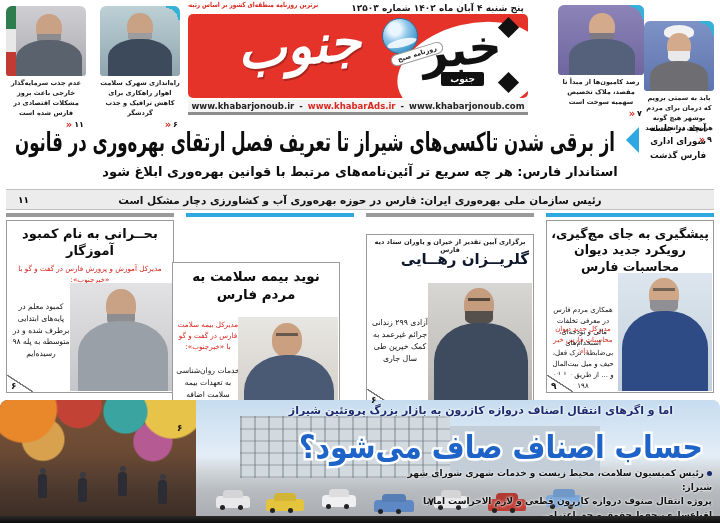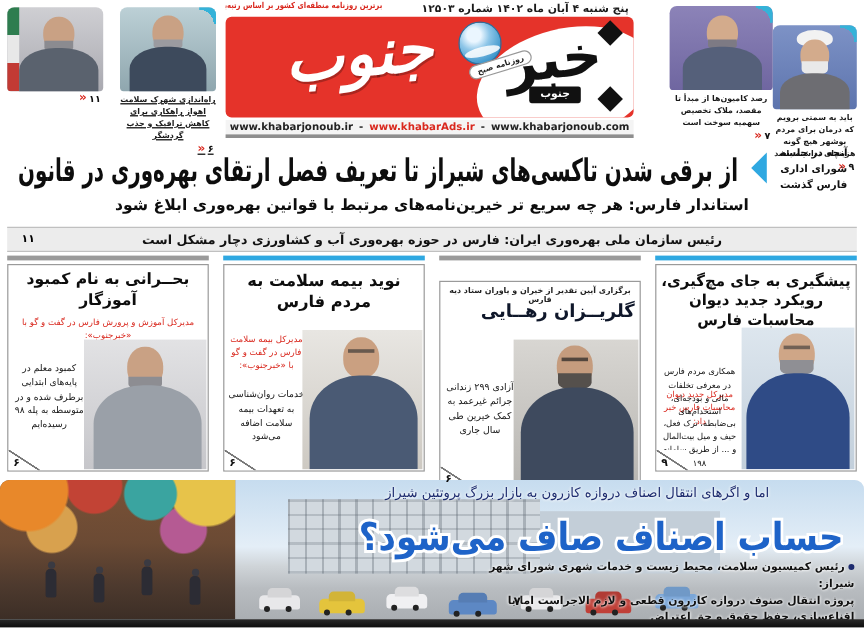--- a/index.html
+++ b/index.html
@@ -106,21 +106,21 @@
             background:linear-gradient(180deg, #c6dcef 0%, #e4eef7 48%, #cfd4d8 62%, #b8bcc0 78%, #aaaeb2 100%); }
   .building { position:absolute; background:#d2d9df;
               background-image:repeating-linear-gradient(90deg, rgba(90,100,110,.35) 0 2px, transparent 2px 14px),
                                repeating-linear-gradient(0deg, rgba(90,100,110,.25) 0 2px, transparent 2px 12px); }
   .car { position:absolute; height:12px; border-radius:4px 4px 2px 2px; }
   .car:before { content:""; position:absolute; left:20%; top:-6px; width:60%; height:8px;
                 background:inherit; border-radius:4px 4px 0 0; filter:brightness(.92); }
   .car:after { content:""; position:absolute; left:4px; bottom:-2px; width:5px; height:5px;
                border-radius:50%; background:#222; box-shadow:18px 0 0 #222; }
   .b-kicker { position:absolute; left:250px; top:404px; width:462px; text-align:center;
-              font-size:11px; font-weight:normal; color:#1d2b6e; white-space:nowrap;
+              font-size:11px; font-weight:bold; color:#1d2b6e; white-space:nowrap;
               text-shadow:0 0 3px #fff,0 0 3px #fff; }
   .b-headline-svg { position:absolute; left:288px; top:421px; }
   .b-text { position:absolute; left:392px; top:467px; width:320px; text-align:right;
             font-size:9px; font-weight:bold; color:#101010; line-height:1.55;
             text-shadow:0 0 2px #fff,0 0 3px #fff; }
   .b-dot { display:inline-block; width:5px; height:5px; border-radius:50%; background:#1d2b6e; margin-left:3px; }
   .b-page { position:absolute; left:428px; top:496px; font-size:10px; font-weight:bold; color:#111;
             text-shadow:0 0 2px #fff; }
   .bottom-bar { position:absolute; left:0; top:516px; width:720px; height:7px;
                 background:linear-gradient(180deg,#2a2a2a,#0d0d0d); }
@@ -154,27 +154,28 @@
     <span>www.khabarjonoub.com</span>
   </div>
 
   <div class="tstory" style="left:6px; top:6px;">
     <div class="tphoto" style="background:linear-gradient(180deg,#cfcfd3,#a9a9b0);">
       <div class="ph-extra" style="left:0; top:0; width:10px; height:100%; background:linear-gradient(180deg,#2e7d4f 33%,#e8e8e8 33% 66%,#c23a34 66%);"></div>
       <div class="ph-head" style="left:30px; top:8px; width:26px; height:28px; background:#c9a184;"></div>
       <div class="ph-extra" style="left:31px; top:28px; width:24px; height:10px; background:#8b8b90; border-radius:0 0 45% 45%;"></div>
       <div class="ph-body" style="left:10px; top:34px; width:66px; height:40px; background:#5a626e;"></div>
     </div>
+    <div class="tcap rtl">عدم جذب سرمایه‌گذار خارجی باعث بروز مشکلات اقتصادی در فارس شده است</div>
     <div class="tpage rtl">
       <span class="num">۱۱</span>
       <span class="mark">«</span>
     </div>
   </div>
 
-  <div class="tstory" style="left:100px; top:6px;text-decoration:underline;">
+  <div class="tstory" style="left:100px; top:6px;">
     <div class="tphoto" style="background:linear-gradient(180deg,#bcd0d6,#8fa6ae);">
       <div class="corner"></div>
       <div class="ph-head" style="left:27px; top:7px; width:26px; height:28px; background:#c9a184;"></div>
       <div class="ph-extra" style="left:28px; top:27px; width:24px; height:9px; background:#9b9ba0; border-radius:0 0 45% 45%;"></div>
       <div class="ph-body" style="left:8px; top:33px; width:64px; height:40px; background:#3d4a5c;"></div>
     </div>
     <div class="tcap rtl">راه‌اندازی شهرک سلامت اهواز راهکاری برای کاهش ترافیک و جذب گردشگر</div>
     <div class="tpage rtl">
       <span class="num">۶</span>
       <span class="mark">«</span>
@@ -208,21 +209,21 @@
       <span class="num">۹</span>
       <span class="mark">«</span>
     </div>
   </div>
 
   <svg class="headline-svg" width="618" height="44" viewBox="0 0 618 44">
     <text x="309" y="32" text-anchor="middle" textLength="600" lengthAdjust="spacingAndGlyphs" font-family="DejaVu Sans" font-size="26" font-weight="bold" fill="#0d0d0d" direction="rtl">از برقی شدن تاکسی‌های شیراز تا تعریف فصل ارتقای بهره‌وری در قانون</text>
   </svg>
   <div class="side-tri"></div>
   <div class="side-note rtl">آنچه در جلسه شورای اداری فارس گذشت</div>
-  <div class="subheadline rtl">استاندار فارس: هر چه سریع تر خیرین‌نامه‌های مرتبط با قوانین بهره‌وری ابلاغ شود</div>
+  <div class="subheadline rtl">استاندار فارس: هر چه سریع تر آئین‌نامه‌های مرتبط با قوانین بهره‌وری ابلاغ شود</div>
 
   <div class="strip">
     <div class="txt rtl">رئیس سازمان ملی بهره‌وری ایران: فارس در حوزه بهره‌وری آب و کشاورزی دچار مشکل است</div>
     <div class="pg">۱۱</div>
   </div>
 
   <div class="abar gray" style="left:6px;"></div>
   <div class="abar blue" style="left:186px;"></div>
   <div class="abar gray" style="left:366px;"></div>
   <div class="abar blue" style="left:546px;"></div>
@@ -233,21 +234,21 @@
     <div class="acol abody rtl" style="top:80px; left:3px; width:62px; font-size:7.6px;">کمبود معلم در پایه‌های ابتدایی برطرف شده و در متوسطه به پله ۹۸ رسیده‌ایم</div>
     <div class="aphoto" style="right:1px; bottom:1px; width:102px; height:108px; background:linear-gradient(180deg,#e2e2e4,#c6c6ca);">
       <div class="ph-head" style="left:36px; top:6px; width:30px; height:34px; background:#c9a184;"></div>
       <div class="ph-extra" style="left:37px; top:31px; width:28px; height:11px; background:#8d8d92; border-radius:0 0 45% 45%;"></div>
       <div class="ph-body" style="left:8px; top:38px; width:90px; height:70px; background:#9aa0a8;"></div>
     </div>
     <div class="fold"></div>
     <div class="apage">۶</div>
   </div>
 
-  <div class="abox" style="left:186px;">
+  <div class="abox" style="left:172px;margin-top:42px;">
     <div class="atitle rtl" style="font-size:13.5px;">نوید بیمه سلامت به مردم فارس</div>
     <div class="acol alead rtl" style="top:56px; left:3px; width:64px; font-size:7.2px;">مدیرکل بیمه سلامت فارس در گفت و گو با «خبرجنوب»:</div>
     <div class="acol abody rtl" style="top:102px; left:3px; width:64px; font-size:7.6px;">خدمات روان‌شناسی به تعهدات بیمه سلامت اضافه می‌شود</div>
     <div class="aphoto" style="right:1px; bottom:1px; width:100px; height:116px; background:linear-gradient(180deg,#e8e6e2,#cdc9c2);">
       <div class="ph-head" style="left:34px; top:6px; width:30px; height:34px; background:#caa081;"></div>
       <div class="ph-extra" style="left:38px; top:16px; width:22px; height:3px; background:#333; opacity:.65;"></div>
       <div class="ph-body" style="left:6px; top:38px; width:90px; height:78px; background:#4a5a74;"></div>
     </div>
     <div class="fold"></div>
     <div class="apage">۶</div>

